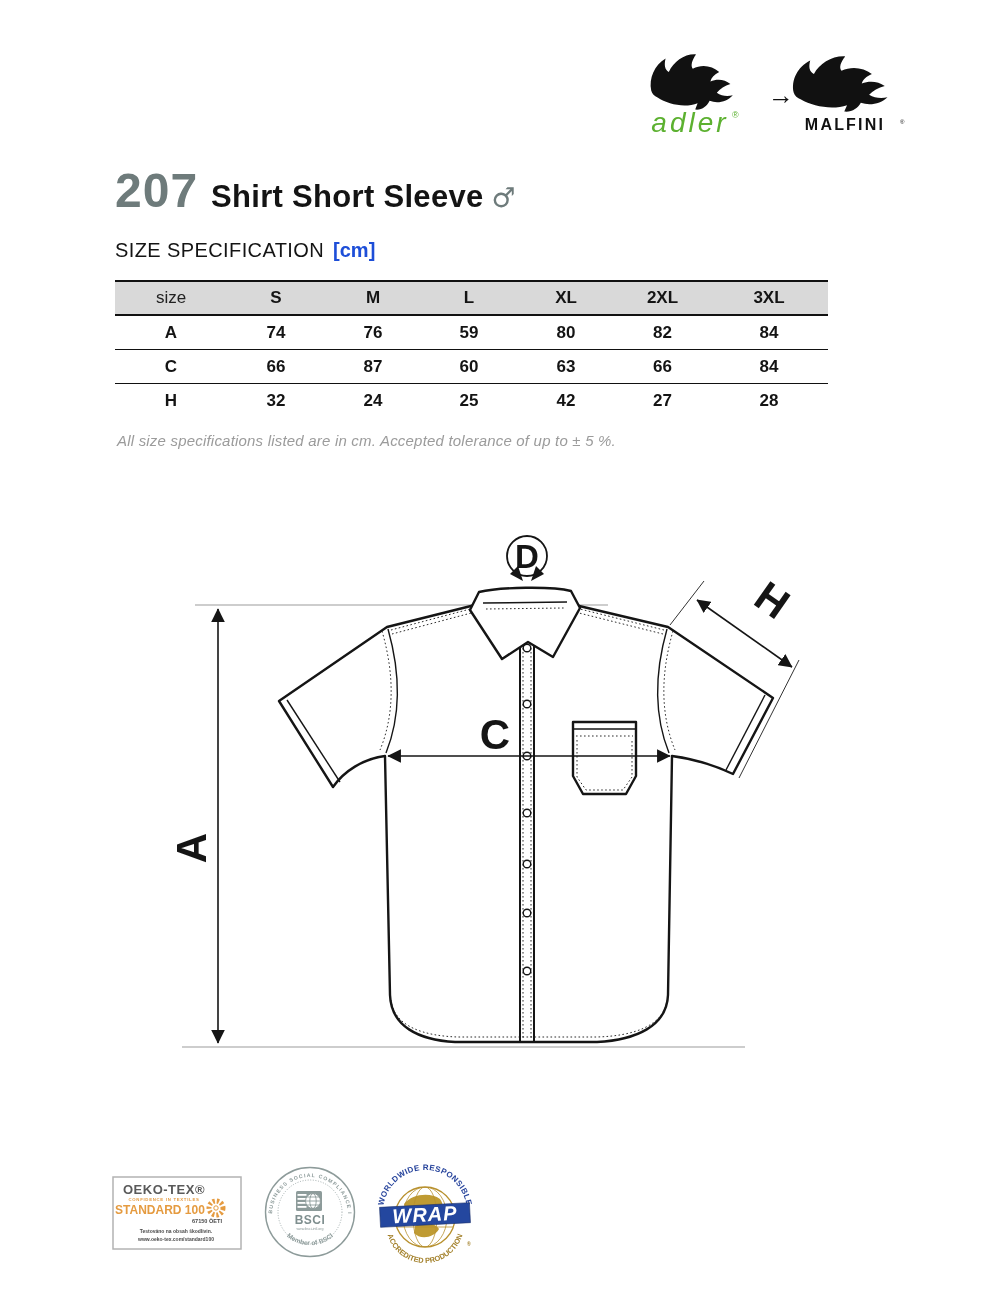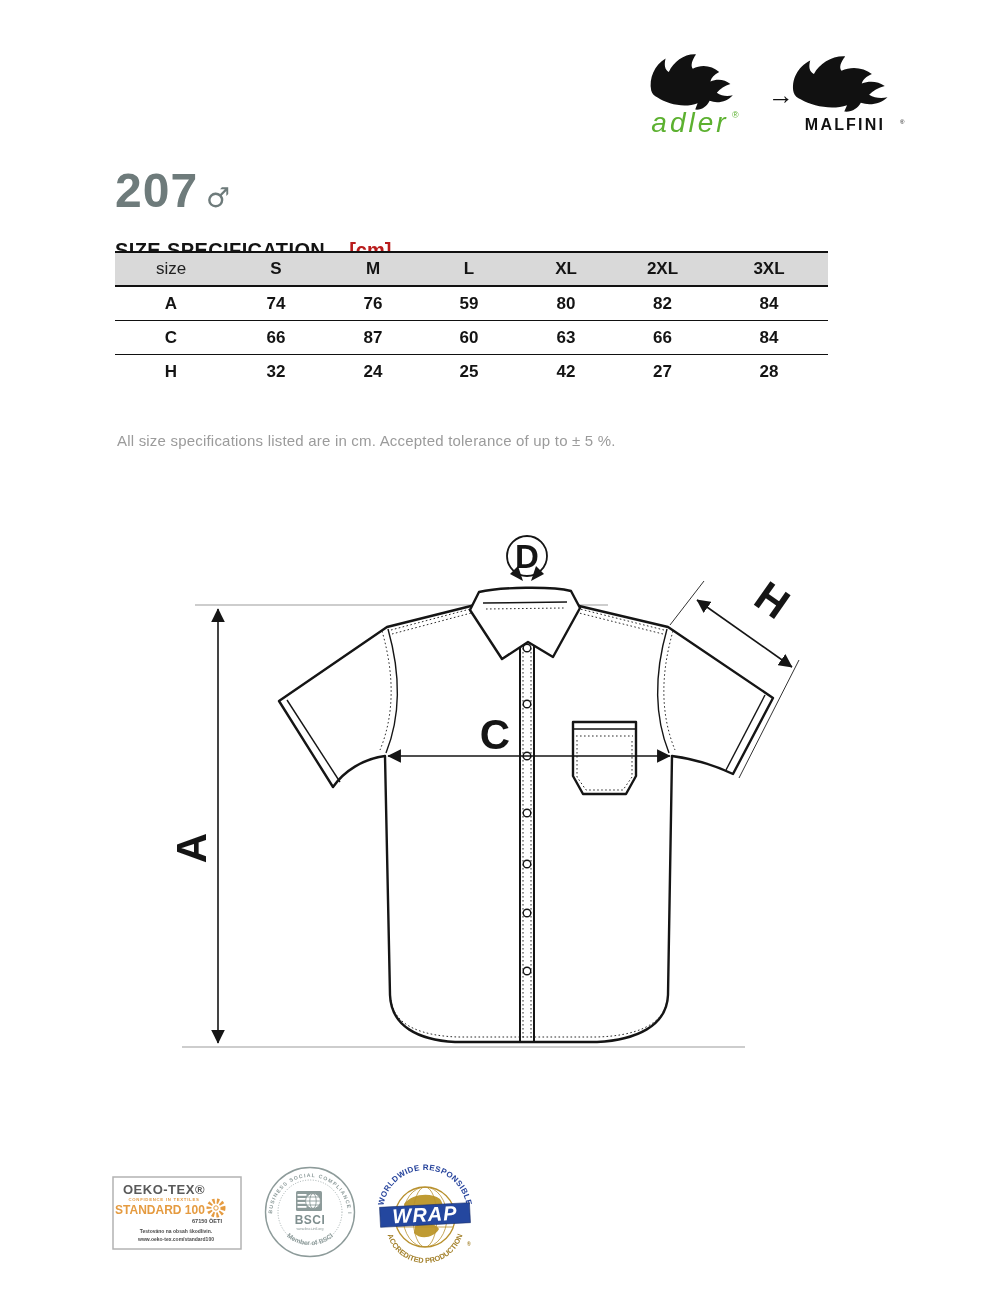--- a/index.html
+++ b/index.html
@@ -9,34 +9,34 @@
   
   #brand-svg{left:638px;top:44px;width:280px;height:100px;}
 
   
   .title-row{left:115px;top:163px;display:flex;align-items:baseline;}
   .title-number{font-size:48px;font-weight:bold;color:#6e7b7b;letter-spacing:1px;}
   .title-name{font-size:31px;font-weight:bold;color:#141414;margin-left:13px;letter-spacing:0.3px;}
   .title-gender{font-size:27px;color:#6e7b7b;margin-left:8px;font-family:"DejaVu Sans",sans-serif;font-weight:bold;}
 
   .section-row{left:115px;top:239px;display:flex;align-items:baseline;}
-  .section-heading{font-size:20px;font-weight:bold;letter-spacing:0.4px;color:#141414;}
-  .section-unit{font-size:20px;font-weight:bold;color:#b91c1c;margin-left:24px;}
-
-  
-  table.size-table{left:115px;top:251px;width:713px;border-collapse:collapse;table-layout:fixed;}
+  .section-heading{font-size:20px;font-weight:normal;letter-spacing:0.4px;color:#141414;}
+  .section-unit{font-size:20px;font-weight:bold;color:#1d4ed8;margin-left:9px;}
+
+  
+  table.size-table{left:115px;top:280px;width:713px;border-collapse:collapse;table-layout:fixed;}
   .size-table th,.size-table td{text-align:center;padding:0;}
   .size-table thead th{background:#d9d9d9;border-top:2px solid #111;border-bottom:2px solid #111;height:32px;font-size:17px;font-weight:bold;}
   .size-table thead th.size-word{font-weight:normal;font-size:17px;color:#222;}
   .size-table tbody th,.size-table tbody td{height:33px;border-bottom:1px solid #111;font-size:17px;font-weight:bold;color:#141414;}
   .size-table tbody tr:last-child th,.size-table tbody tr:last-child td{border-bottom:none;}
   col.c-label{width:112px}col.c-s{width:98px}col.c-m{width:96px}col.c-l{width:96px}
   col.c-xl{width:98px}col.c-2xl{width:95px}col.c-3xl{width:118px}
 
-  .footnote{left:117px;top:432px;font-size:15px;color:#9b9b9b;letter-spacing:0.2px;}
+  .footnote{left:117px;top:432px;font-size:15px;font-style:italic;color:#9b9b9b;letter-spacing:0.2px;}
 
   
   #diagram-svg{left:150px;top:515px;width:700px;height:570px;}
   .outline{fill:#fff;stroke:#151515;stroke-width:2.4;stroke-linejoin:round;}
   .seam{fill:none;stroke:#151515;stroke-width:1.4;}
   .dotted{fill:none;stroke:#151515;stroke-width:0.9;stroke-dasharray:1.6,2.4;}
   .dim{stroke:#151515;stroke-width:1.6;fill:none;}
   .ext-gray{stroke:#9b9b9b;stroke-width:1.2;}
   .ext-thin{stroke:#333;stroke-width:1;}
   .dim-label{font-family:"Liberation Sans",sans-serif;font-weight:bold;fill:#151515;}
@@ -58,20 +58,21 @@
   <text x="52" y="88" text-anchor="middle" font-size="28" font-style="italic" letter-spacing="3" fill="#5cb130">adler</text>
   <text x="94" y="74" font-size="9" fill="#5cb130">®</text>
   <text x="130" y="60" font-size="26" fill="#111" font-family="DejaVu Sans">→</text>
   <use href="#bird" transform="translate(152,10) scale(0.92,0.80)" fill="#111"></use>
   <text x="207" y="86" text-anchor="middle" font-size="16" font-weight="bold" letter-spacing="2.2" fill="#111" font-family="Liberation Serif, serif">MALFINI</text>
   <text x="262" y="80" font-size="6" fill="#111">®</text>
 </svg>
 
 <div class="abs title-row">
   <span class="title-number">207</span>
+  <span class="title-name">Shirt Short Sleeve</span>
   <span class="title-gender">♂</span>
 </div>
 
 <div class="abs section-row">
   <span class="section-heading">SIZE SPECIFICATION</span>
   <span class="section-unit">[cm]</span>
 </div>
 
 <table class="abs size-table">
   <colgroup>

